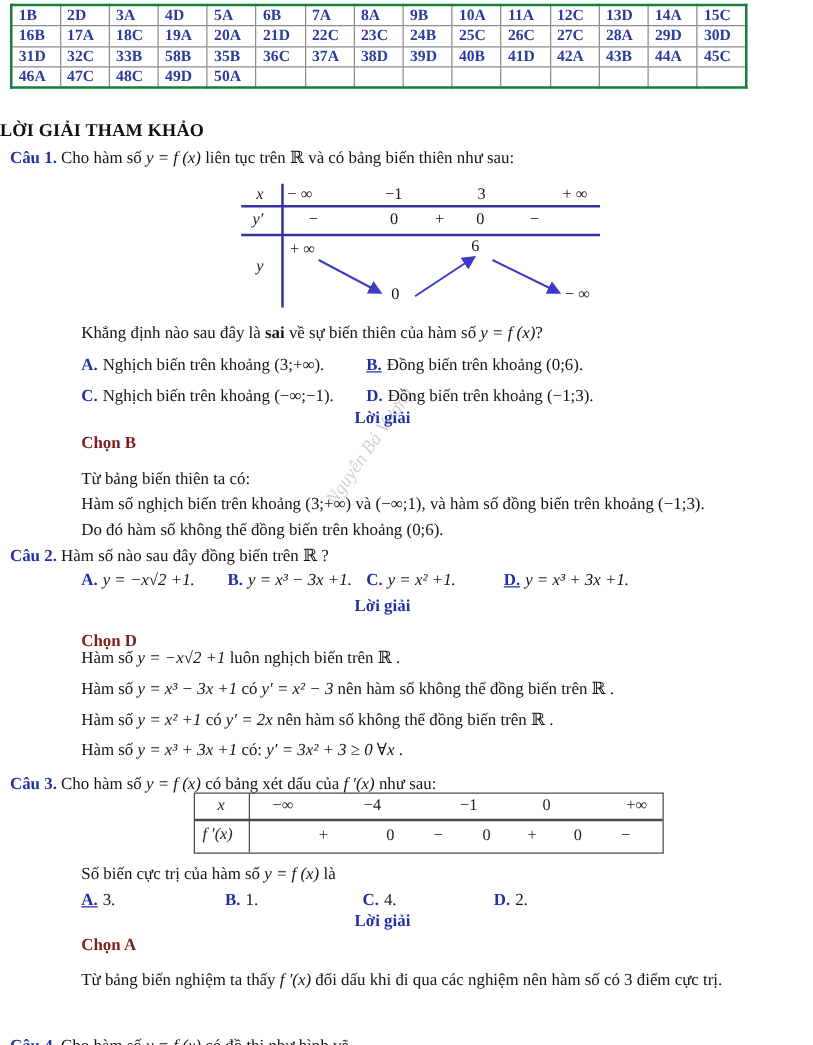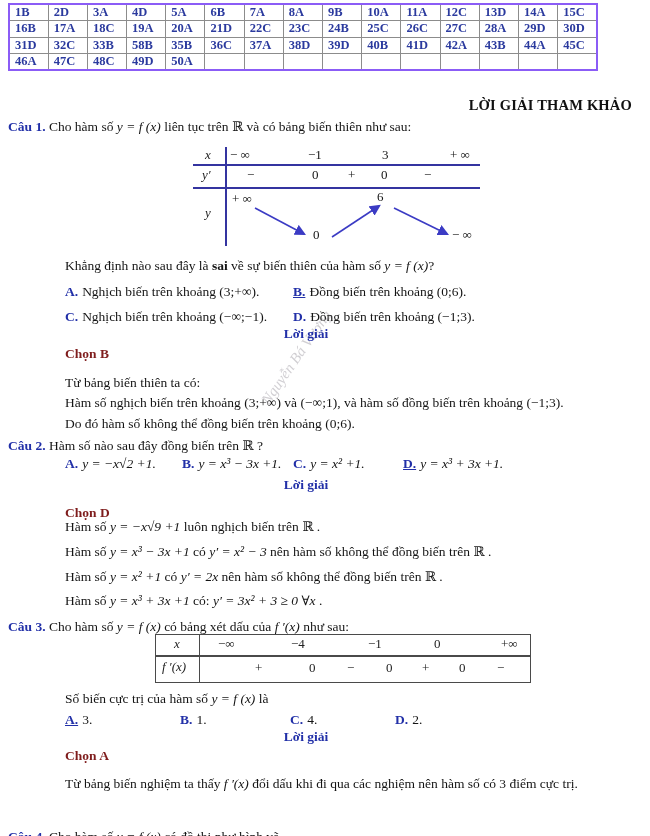--- a/index.html
+++ b/index.html
@@ -10,25 +10,25 @@
     font-size:13.5px; color:#141414; overflow:hidden;
   }
   .abs { position:absolute; white-space:nowrap; }
   .mi { font-style:italic; }
   .bd { font-weight:bold; }
   .u  { text-decoration:underline; }
   .qlabel { color:#2230a8; font-weight:bold; }
   .opt-letter { color:#2230a8; font-weight:bold; margin-right:4px; }
   .loigiai { position:absolute; left:0; width:612px; text-align:center; color:#2230a8; font-weight:bold; }
   .chon { position:absolute; color:#7f1d1d; font-weight:bold; }
-  .doc-title { position:absolute; top:97px; left:0; width:632px; text-align:right;
+  .doc-title { position:absolute; top:97px; left:0; width:632px; text-align:left;
                font-weight:bold; font-size:14.5px; color:#111; letter-spacing:.2px; }
   
   .akey { position:absolute; left:8px; top:3px; border-collapse:collapse;
-          border:2px solid #8b5cf6; table-layout:fixed; }
+          border:2px solid #15803d; table-layout:fixed; }
   .akey td { width:39.2px; height:16.5px; border:1px solid #8c8c8c;
              font-weight:bold; color:#2b3a9e; font-size:12.5px;
              padding:0 0 0 5px; text-align:left; vertical-align:middle; }
   
   .bbt { position:absolute; left:0; top:147px; width:650px; height:101px; font-size:13px; }
   .bbt .vline { position:absolute; left:225px; top:0; width:1.5px; height:99px; background:#3434a0; }
   .bbt .hline { position:absolute; left:193px; width:287px; height:1.5px; background:#3434a0; }
   .bbt .lbl { font-style:italic; color:#222; }
   .bbt svg { position:absolute; left:0; top:0; }
   
@@ -197,21 +197,21 @@
   <div class="abs" style="left:293px; top:456px;">
     <span class="opt-letter">C.</span><span class="mi">y = x² +1.</span>
   </div>
   <div class="abs" style="left:403px; top:456px;">
     <span class="opt-letter u">D.</span><span class="mi">y = x³ + 3x +1.</span>
   </div>
 
   <div class="loigiai" style="top:477px;">Lời giải</div>
   <div class="chon abs" style="left:65px; top:477px;margin-top:28px;">Chọn D</div>
 
-  <div class="abs" style="left:65px; top:518px;"><span>Hàm số </span><span class="mi">y = −x√9 +1</span><span> luôn nghịch biến trên ℝ .</span></div>
+  <div class="abs" style="left:65px; top:518px;"><span>Hàm số </span><span class="mi">y = −x√2 +1</span><span> luôn nghịch biến trên ℝ .</span></div>
   <div class="abs" style="left:65px; top:543px;"><span>Hàm số </span><span class="mi">y = x³ − 3x +1</span><span> có </span><span class="mi">y′ = x² − 3</span><span> nên hàm số không thể đồng biến trên ℝ .</span></div>
   <div class="abs" style="left:65px; top:568px;"><span>Hàm số </span><span class="mi">y = x² +1</span><span> có </span><span class="mi">y′ = 2x</span><span> nên hàm số không thể đồng biến trên ℝ .</span></div>
   <div class="abs" style="left:65px; top:592px;"><span>Hàm số </span><span class="mi">y = x³ + 3x +1</span><span> có: </span><span class="mi">y′ = 3x² + 3 ≥ 0 ∀x</span><span> .</span></div>
 
   <div class="abs" style="left:8px; top:619px;">
     <span class="qlabel">Câu 3.</span>
     <span><span>Cho hàm số </span><span class="mi">y = f (x)</span><span> có bảng xét dấu của </span><span class="mi">f ′(x)</span><span> như sau:</span></span>
   </div>
 
   <div class="sgn">

